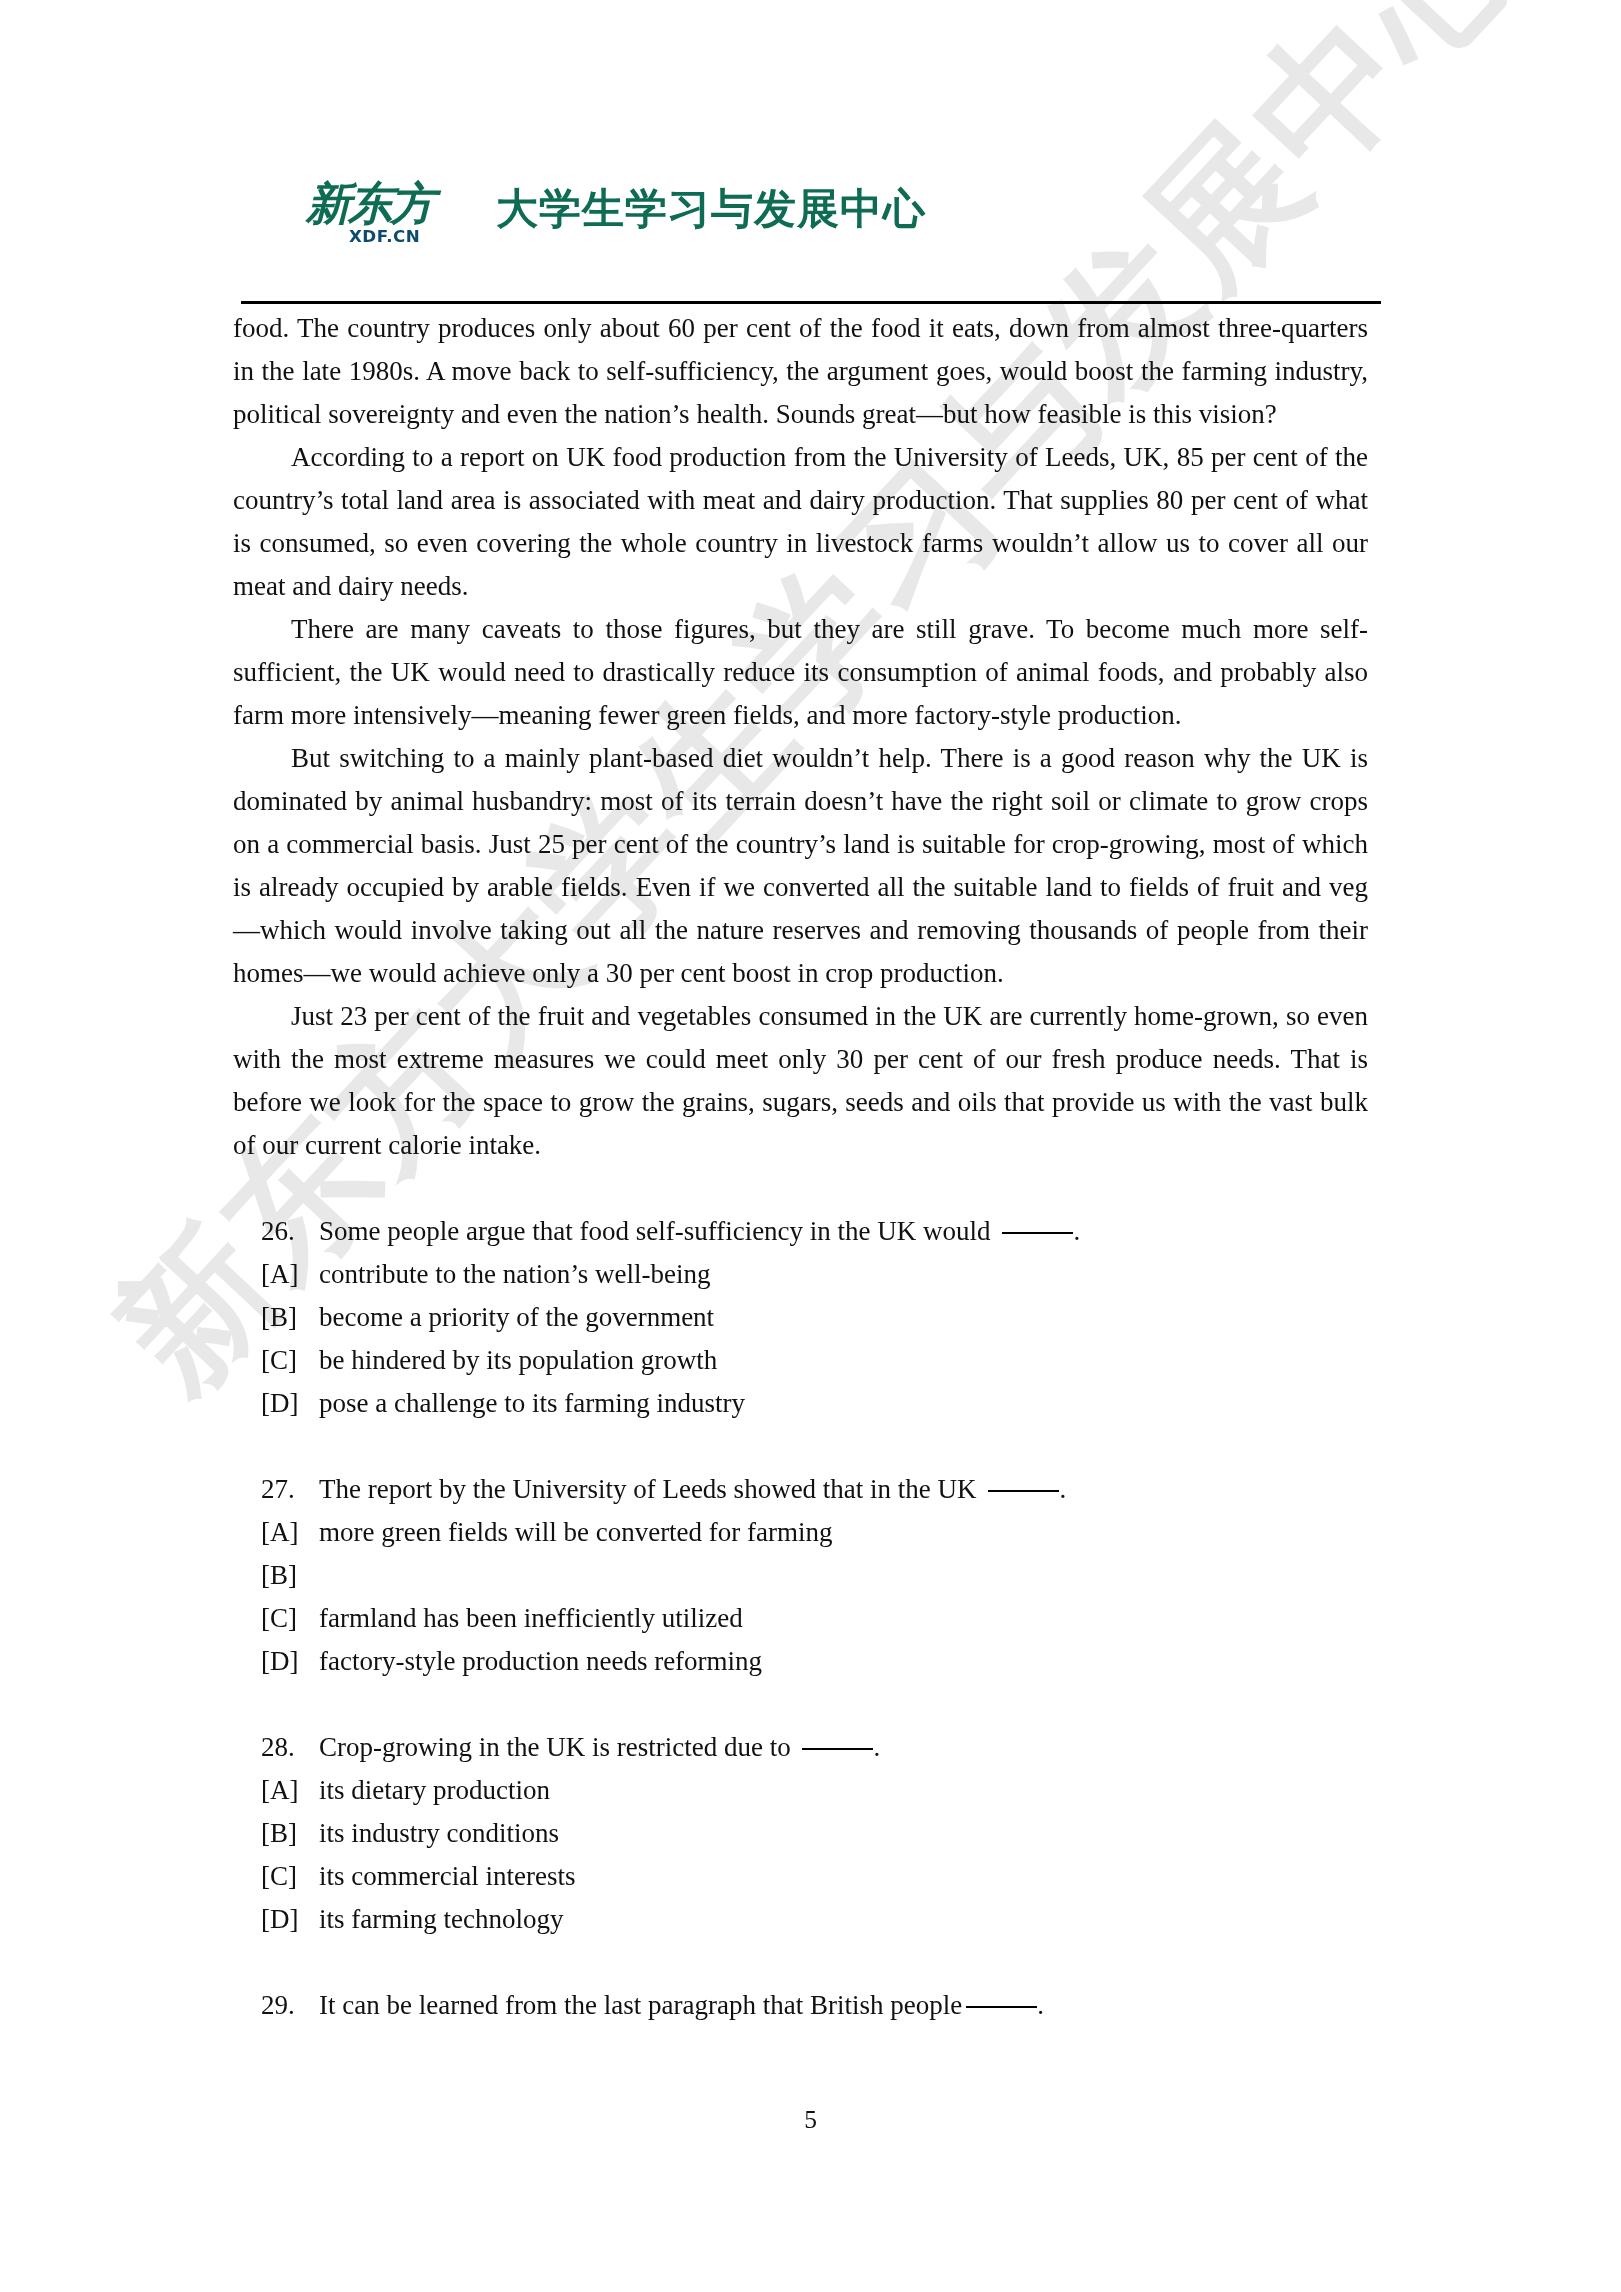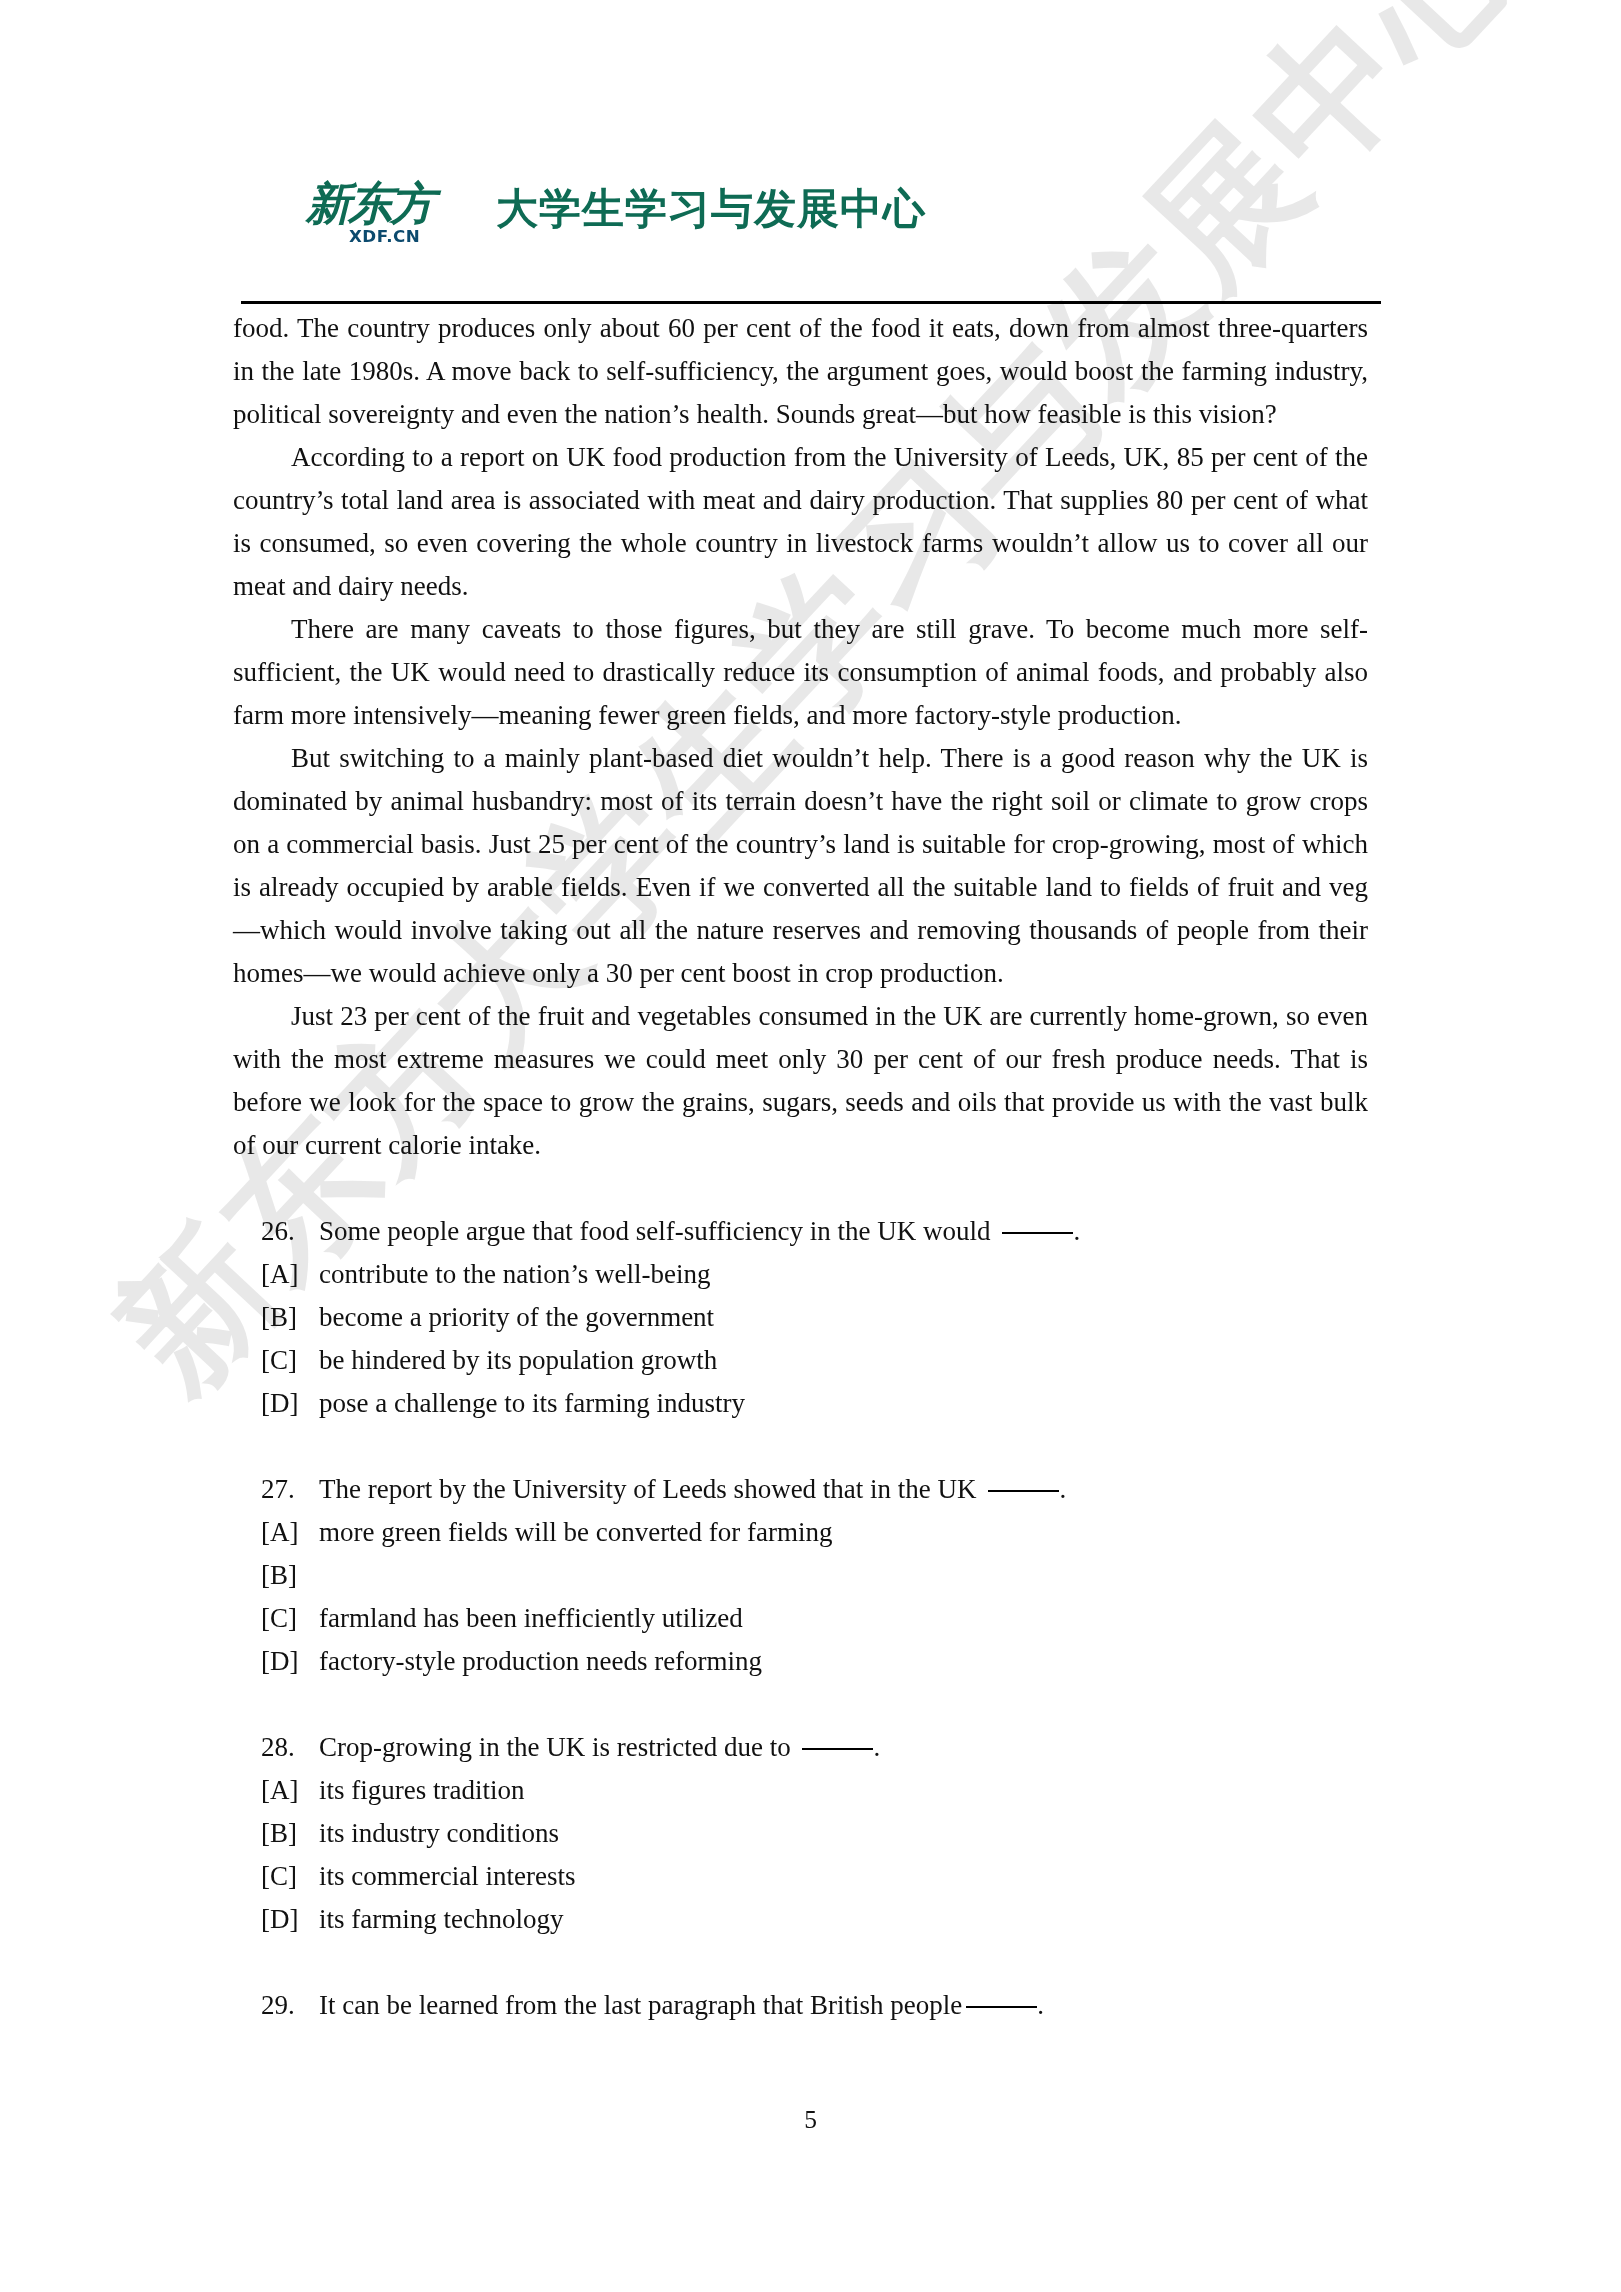--- a/index.html
+++ b/index.html
@@ -98,21 +98,21 @@
 
   <div class="question-block">
     <div class="q-line">
       <span class="q-num">28.</span>
       <span>Crop-growing in the UK is restricted due to</span>
       <span class="blank"></span>
         <span>.</span>
     </div>
     <div class="q-line">
         <span class="q-num">[A]</span>
-        <span>its figures tradition</span>
+        <span>its dietary production</span>
       </div>
     <div class="q-line">
         <span class="q-num">[B]</span>
         <span>its industry conditions</span>
       </div>
     <div class="q-line">
         <span class="q-num">[C]</span>
         <span>its commercial interests</span>
       </div>
     <div class="q-line">

